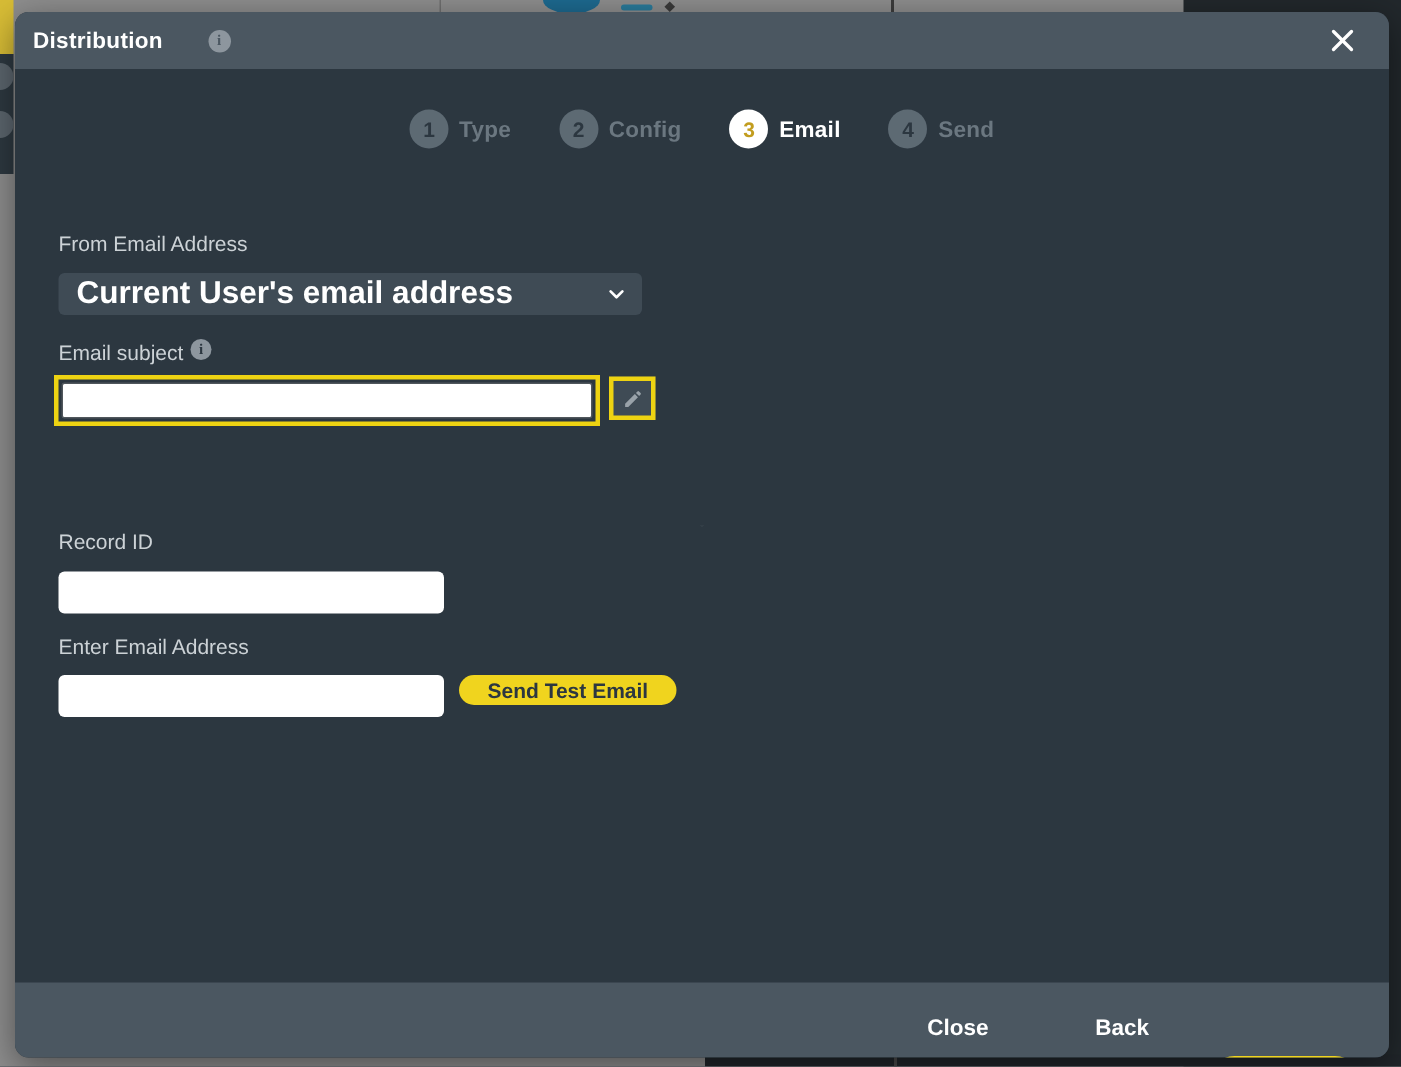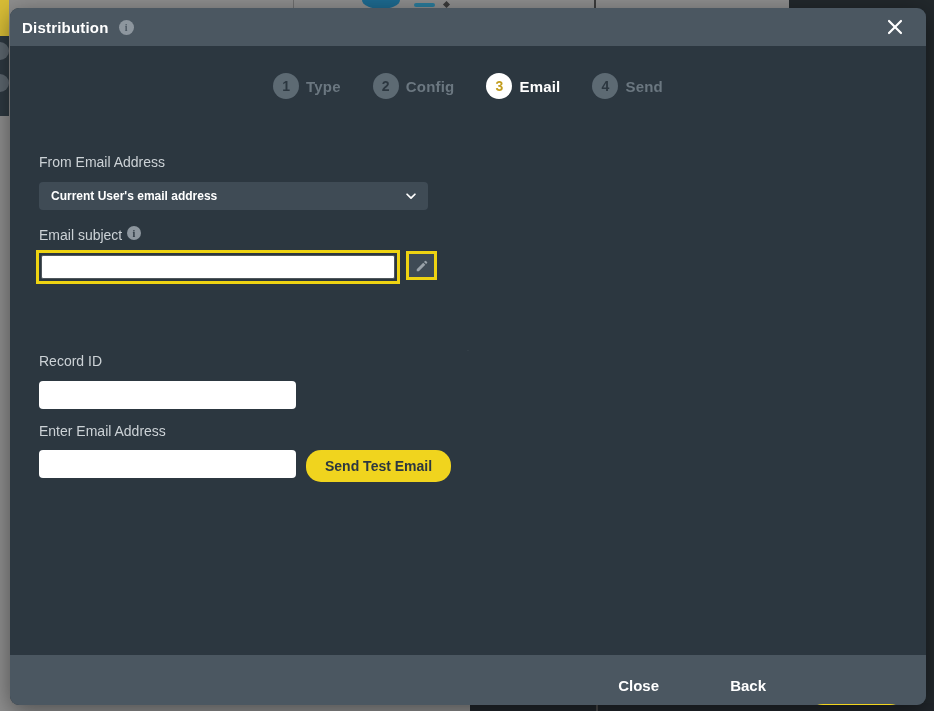--- a/index.html
+++ b/index.html
@@ -19,21 +19,21 @@
   .bd-sliver-yellow { position:absolute; top:0; left:0; width:9px; height:36px; background:#d8bd36; }
   .bd-sliver-dark { position:absolute; top:36px; left:0; width:9px; height:80px; background:#2e3941; overflow:hidden; }
   .bd-sliver-dark i { position:absolute; left:-9px; width:18px; height:18px; border-radius:50%; background:#5c666e; display:block; }
 
   
   .modal { position:absolute; left:10px; top:8px; width:916px; height:697px;
            border-radius:9px; overflow:hidden; background:#2c3740;
            box-shadow:0 6px 24px rgba(0,0,0,.45); }
 
   .dots { background-image:radial-gradient(rgba(255,255,255,.07) 1px, transparent 1.2px);
-          background-size:14px 12px; background-position:4px 6px; }
+          background-size:14px 12px; background-position:4px 6px;gap:20px; }
 
   .modal-header { position:absolute; top:0; left:0; right:0; height:38px; background:#4b5761;
                   display:flex; align-items:center; padding:0 20px 0 12px; }
   .modal-title { color:#ffffff; font-size:15px; font-weight:bold; letter-spacing:.2px; }
   .info-badge { display:inline-flex; align-items:center; justify-content:center;
                 width:15px; height:15px; border-radius:50%; background:#8d969e;
                 color:#4b5761; font-size:10px; font-weight:bold; font-style:normal;
                 font-family:"Liberation Serif",serif; margin-left:10px; }
   .close-btn { margin-left:auto; width:22px; height:22px; background:transparent; border:none;
                cursor:pointer; display:flex; align-items:center; justify-content:center; }
@@ -51,39 +51,39 @@
   .step.active .step-circle { background:#ffffff; color:#c29d1f; }
   .step.active .step-label { color:#ffffff; }
 
   
   .field-label { position:absolute; color:#ccd2d6; font-size:14px; }
   .dim-text { position:absolute; color:#79848d; font-size:14px; }
 
   .dropdown { position:absolute; left:29px; top:136px; width:389px; height:28px; background:#3f4b55;
               border:none; border-radius:4px; display:flex; align-items:center; padding:0 10px 0 12px;
               cursor:pointer; }
-  .dropdown-value { color:#ffffff; font-size:12px; font-weight:bold; flex:1; text-align:left; }
+  .dropdown-value { color:#ffffff; font-size:21px; font-weight:bold; flex:1; text-align:left; }
 
   .subject-highlight { position:absolute; left:26px; top:204px; width:364px; height:34px;
                        border:3px solid #eed312; padding:2px; background:transparent; }
   .subject-input { width:100%; height:100%; background:#ffffff; border:1px solid #50575c;
                    border-radius:2px; font-size:14px; padding:0 8px; outline:none;
                    font-family:"Liberation Sans",sans-serif; }
 
   .pencil-btn-wrap { position:absolute; left:396px; top:205px; width:31px; height:29px;
                      border:3px solid #eed312; background:#3f4b55; display:flex;
                      align-items:center; justify-content:center; cursor:pointer; }
 
   .text-input { position:absolute; left:29px; width:257px; height:28px; background:#ffffff;
                 border:none; border-radius:4px; font-size:14px; padding:0 9px; outline:none;
                 font-family:"Liberation Sans",sans-serif; }
 
   .pill-btn { border:none; border-radius:15px; background:#f0d41e; color:#2c3740;
               font-weight:bold; cursor:pointer; font-family:"Liberation Sans",sans-serif; }
-  .send-test-btn { position:absolute; left:296px; top:404px; height:32px; padding:0 19px; font-size:14px; }
+  .send-test-btn { position:absolute; left:296px; top:404px; height:20px; padding:0 19px; font-size:14px; }
 
   
   .modal-footer { position:absolute; bottom:0; left:0; right:0; height:50px; background:#4b5761; }
   .footer-text-btn { position:absolute; top:0; height:61px; background:transparent; border:none;
                      color:#ffffff; font-size:15px; font-weight:bold; cursor:pointer;
                      font-family:"Liberation Sans",sans-serif; }
   .close-footer-btn { right:267px; }
   .back-footer-btn { right:160px; }
   .next-btn { position:absolute; right:19px; top:8px; width:101px; height:34px;
               border-radius:17px; font-size:15px;margin-top:41px; }

